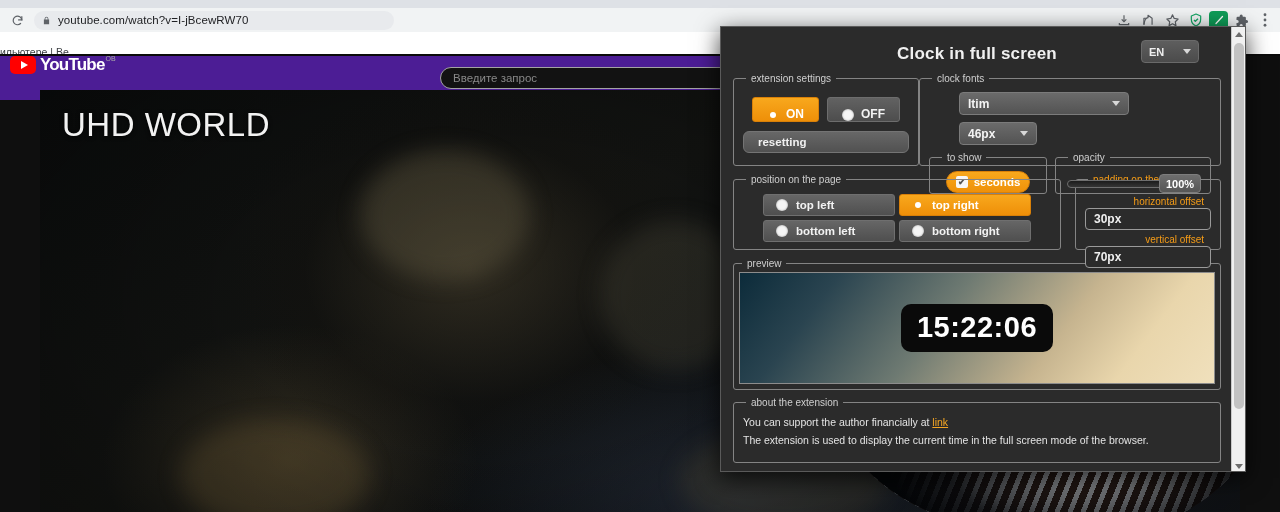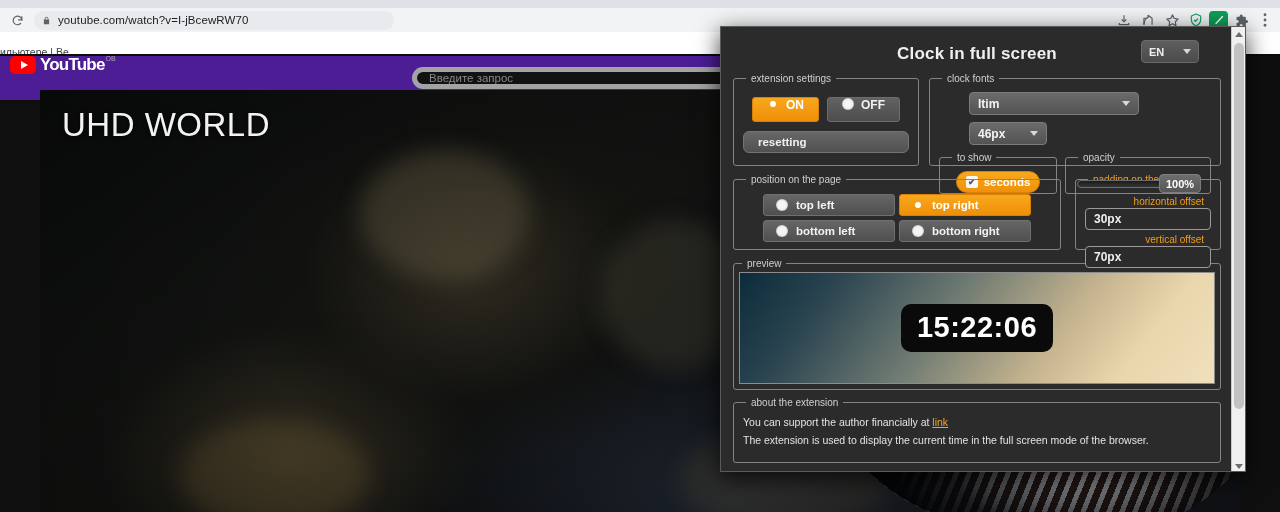--- a/index.html
+++ b/index.html
@@ -88,23 +88,23 @@
     margin-left: 2px;
   }
   .yt-word {
     font-size: 17px; font-weight: bold; color: #fff;
     letter-spacing: -.8px; line-height: 18px;
   }
   .yt-cc {
     font-size: 7px; color: #aaa; margin-left: 1px; margin-top: -1px;
   }
   .yt-search {
-    position: absolute; left: 412px; top: 11px;
+    position: absolute; left: 440px; top: 11px;
     width: 420px; height: 22px;
-    border: 5px solid #a3a3a3;
+    border: 1px solid #a3a3a3;
     border-radius: 11px 0 0 11px;
     background: #121212;
     display: flex; align-items: center; padding-left: 12px;
   }
   .yt-search-ph { font-size: 11.5px; color: #888; }
   .yt-header-right {
     position: absolute; right: 6px; top: 10px;
     display: flex; align-items: center; gap: 10px;
   }
   .yt-kebab { display: flex; flex-direction: column; gap: 2.5px; align-items: center; }
@@ -241,27 +241,27 @@
   fieldset {
     border: 1px solid #848484; border-radius: 3px;
     padding: 7px 9px 9px;
     margin: 0;
   }
   legend {
     font-size: 10px; color: #cfcfcf; padding: 0 5px; margin-left: 3px;
   }
   legend.orange { color: #f59c17; }
 
-  .row-top { display: flex; gap: 10px; margin-top: 2px; }
+  .row-top { display: flex; margin-top: 2px; }
   .fs-extset { width: 186px; height: 93px; }
   .fs-fonts { flex: 1; height: 93px; }
 
   .seg-group { display: flex; justify-content: center; gap: 8px; margin-top: 6px; }
   .seg-btn {
-    display: flex; align-items: flex-start; gap: 7px;
+    display: flex; align-items: flex-end; gap: 7px;
     height: 25px; padding: 0 14px;
     border-radius: 3px;
     font-size: 12px; font-weight: bold; color: #f2f2f2;
     background: linear-gradient(180deg,#626262 0%,#4d4d4d 100%);
     border: 1px solid #6d6d6d;
   }
   .seg-btn.active {
     background: linear-gradient(180deg,#f8a81d 0%,#ee8f08 100%);
     border-color: #d98008; color: #fff;
   }

